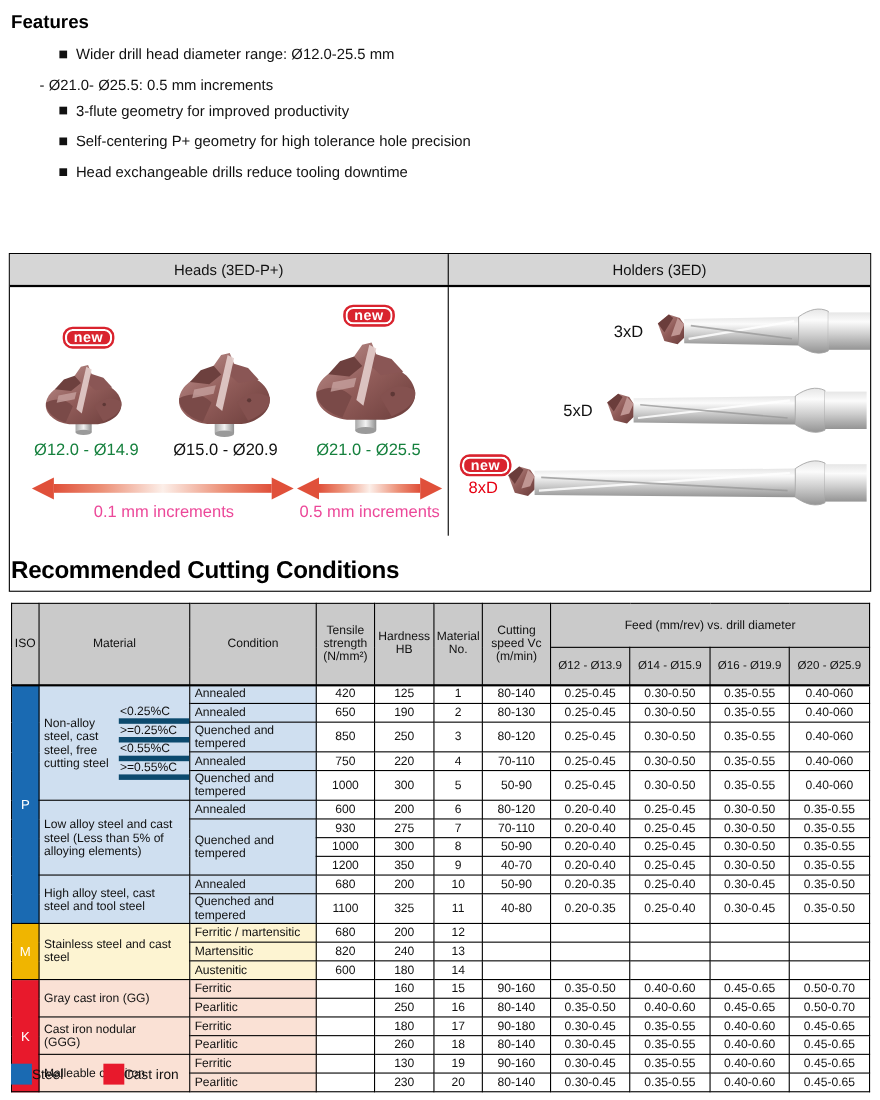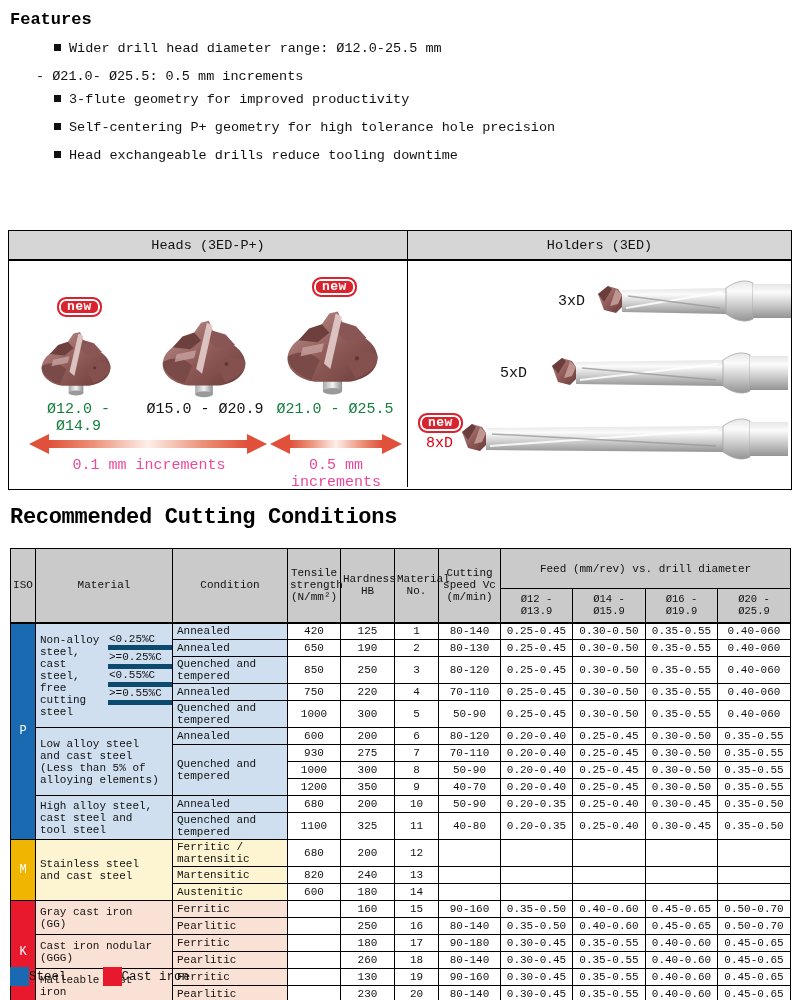--- a/index.html
+++ b/index.html
@@ -1,30 +1,30 @@
 <!DOCTYPE html>
 <html><head>
 <meta charset="utf-8">
 <style>
   * { margin:0; padding:0; box-sizing:border-box; }
   html,body { background:#fff; }
   .page {
     position:relative; width:800px; height:1000px; background:#fff;
-    font-family:Liberation Mono, monospace; color:#1a1a1a; overflow:hidden;
+    font-family:Liberation Sans, sans-serif; color:#1a1a1a; overflow:hidden;
   }
 
   
   .features { position:absolute; left:10px; top:10px; width:780px; }
   .features h1 { font-size:17px; font-weight:bold; color:#000; margin-bottom:12px; }
   .feat-item { font-size:13.5px; color:#111; margin-bottom:12px; line-height:16px;padding-left:44px; }
   .feat-item .sq { display:inline-block; width:7px; height:7px; background:#111; margin-right:8px; vertical-align:1px; }
   .feat-sub { font-size:13.5px; color:#111; margin:7px 0 7px 26px; line-height:16px; }
 
   
-  .figure { position:absolute; left:8px; top:230px; width:784px; height:260px; border:1.5px solid #000; }
+  .figure { position:absolute; left:8px; top:230px; width:784px; height:308px; border:1.5px solid #000; }
   .fig-header { display:flex; height:30px; border-bottom:2px solid #000; background:#d6d6d6; }
   .fig-header .cell { display:flex; align-items:center; justify-content:center; font-size:13.5px; color:#111; }
   .fig-header .cell.h1 { width:399px; border-right:1.5px solid #000; }
   .fig-header .cell.h2 { flex:1; }
   .fig-body { position:relative; height:226px; }
   .heads-panel { position:absolute; left:0; top:0; width:399px; height:226px; border-right:1.5px solid #000; }
   .holders-panel { position:absolute; left:399px; top:0; right:0; height:226px; }
 
   .new-badge {
     position:absolute; display:inline-block; background:#d9232e; color:#fff;
@@ -169,21 +169,21 @@
           <polygon points="4,17 14,9 24,12 28,18 28,30 22,36 10,33" fill="url(#headG)"></polygon>
           <polygon points="4,17 14,9 18,12 10,25" fill="#6b3d3b"></polygon>
           <polygon points="22,12 28,18 24,27 16,29" fill="#c09693"></polygon>
           <polygon points="28,13 132,11 132,37 28,35" fill="url(#steelV)"></polygon>
           <line x1="32" y1="31" x2="128" y2="15" stroke="#ffffff" stroke-width="2" opacity="0.85"></line>
           <line x1="34" y1="19" x2="126" y2="31" stroke="#9a9a9a" stroke-width="1.5" opacity="0.8"></line>
           <path d="M132 11 C142 4 151 2 159 6 L159 42 C151 46 142 44 132 37 Z" fill="url(#steelV)" stroke="#a5a5a5" stroke-width="0.8"></path>
           <rect x="159" y="7" width="38" height="34" fill="url(#steelV)"></rect>
         </svg>
 
-        <div class="holder-label" style="left:92px; top:104px;">5xD</div>
+        <div class="holder-label" style="left:104px; top:104px;">5xD</div>
         <svg class="drill-img" style="left:140px; top:88px;" width="240" height="48" viewBox="0 0 240 48">
           <polygon points="4,17 14,9 24,12 28,18 28,30 22,36 10,33" fill="url(#headG)"></polygon>
           <polygon points="4,17 14,9 18,12 10,25" fill="#6b3d3b"></polygon>
           <polygon points="22,12 28,18 24,27 16,29" fill="#c09693"></polygon>
           <polygon points="28,13 175,11 175,37 28,35" fill="url(#steelV)"></polygon>
           <line x1="32" y1="31" x2="170" y2="15" stroke="#ffffff" stroke-width="2" opacity="0.85"></line>
           <line x1="34" y1="19" x2="168" y2="31" stroke="#9a9a9a" stroke-width="1.5" opacity="0.8"></line>
           <path d="M175 11 C185 4 194 2 202 6 L202 42 C194 46 185 44 175 37 Z" fill="url(#steelV)" stroke="#a5a5a5" stroke-width="0.8"></path>
           <rect x="202" y="7" width="38" height="34" fill="url(#steelV)"></rect>
         </svg>

